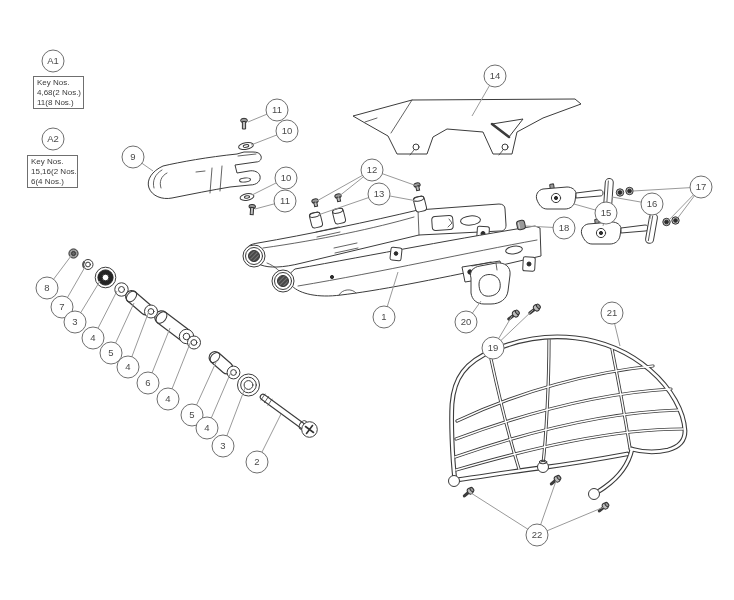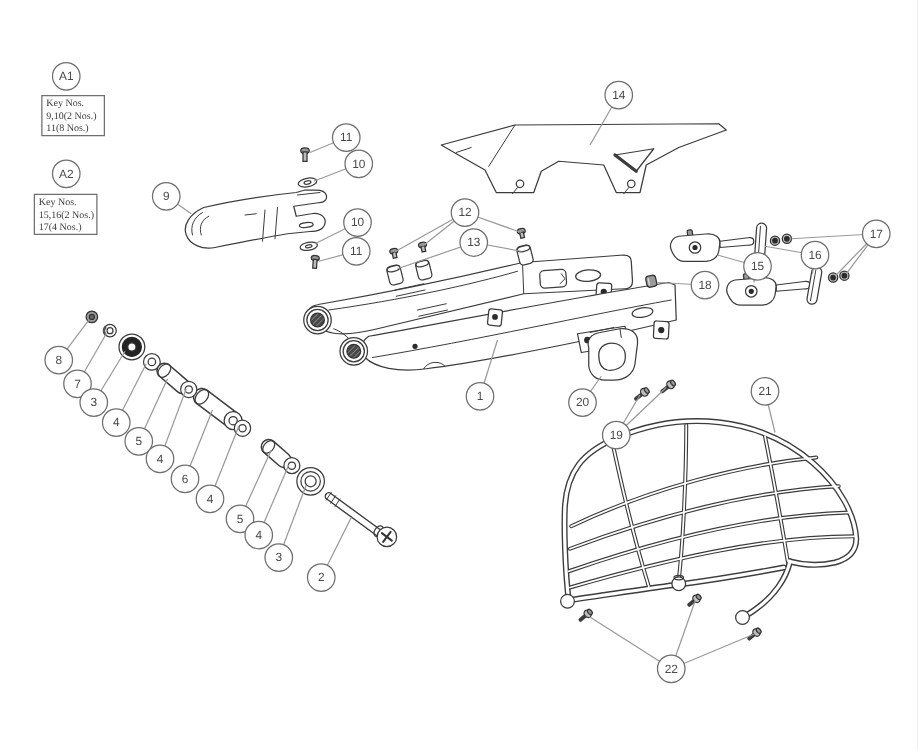--- a/index.html
+++ b/index.html
@@ -28,21 +28,21 @@
   .b2d{fill:none;stroke:var(--c-line);stroke-width:6.6;stroke-linecap:round;}
   .b2l{fill:none;stroke:#ffffff;stroke-width:4.4;stroke-linecap:round;}
   .fro{fill:none;stroke:var(--c-line);stroke-width:4.8;stroke-linecap:round;stroke-linejoin:round;}
   .fri{fill:none;stroke:#ffffff;stroke-width:2.6;stroke-linecap:round;stroke-linejoin:round;}
   .ribo{fill:none;stroke:var(--c-line);stroke-width:3.2;stroke-linecap:round;}
   .ribi{fill:none;stroke:#ffffff;stroke-width:1.4;stroke-linecap:round;}
   .leader{stroke:var(--c-leader);stroke-width:1;fill:none;}
   .co{fill:#ffffff;stroke:var(--c-callout_stroke);stroke-width:1;}
   .ct{fill:var(--c-callout_text);font-size:9.5px;text-anchor:middle;font-family:"Liberation Sans",sans-serif;}
   .notebox{position:absolute;box-sizing:border-box;border:1px solid #6f6f6f;background:#ffffff;
-    font-size:8px;line-height:1.28;color:#3a3a3a;padding:1px 3px;white-space:nowrap;overflow:hidden;font-family:Liberation Serif, serif;}
+    font-size:8px;line-height:1.28;color:#3a3a3a;padding:1px 3px;white-space:nowrap;overflow:hidden;}
 </style>
 </head>
 <body>
 
 <div class="stage">
 
 <svg id="diagram-svg" width="734" height="600" viewBox="0 0 734 600">
   <defs>
     <pattern id="hatch" patternUnits="userSpaceOnUse" width="3" height="3" patternTransform="rotate(45)">
       <rect width="3" height="3" fill="#474747"></rect>
@@ -463,22 +463,22 @@
         </g>
         <g>
           <circle cx="257" cy="462" r="11" class="co"></circle>
           <text x="257" y="462" dy="3.2" class="ct">2</text>
         </g>
       </g>
 </svg>
 
 <div class="notebox" id="notebox-0" style="left: 33px; top: 76px; width: 51px; height: 33px;">
   <div>Key Nos.</div>
-  <div>9,10(2 Nos.)</div>
+  <div>4,68(2 Nos.)</div>
   <div>11(8 Nos.)</div>
 </div>
 <div class="notebox" id="notebox-1" style="left: 27px; top: 155px; width: 51px; height: 33px;">
   <div>Key Nos.</div>
   <div>15,16(2 Nos.)</div>
-  <div>17(4 Nos.)</div>
+  <div>6(4 Nos.)</div>
 </div>
 
 </div>
 
 </body></html>

